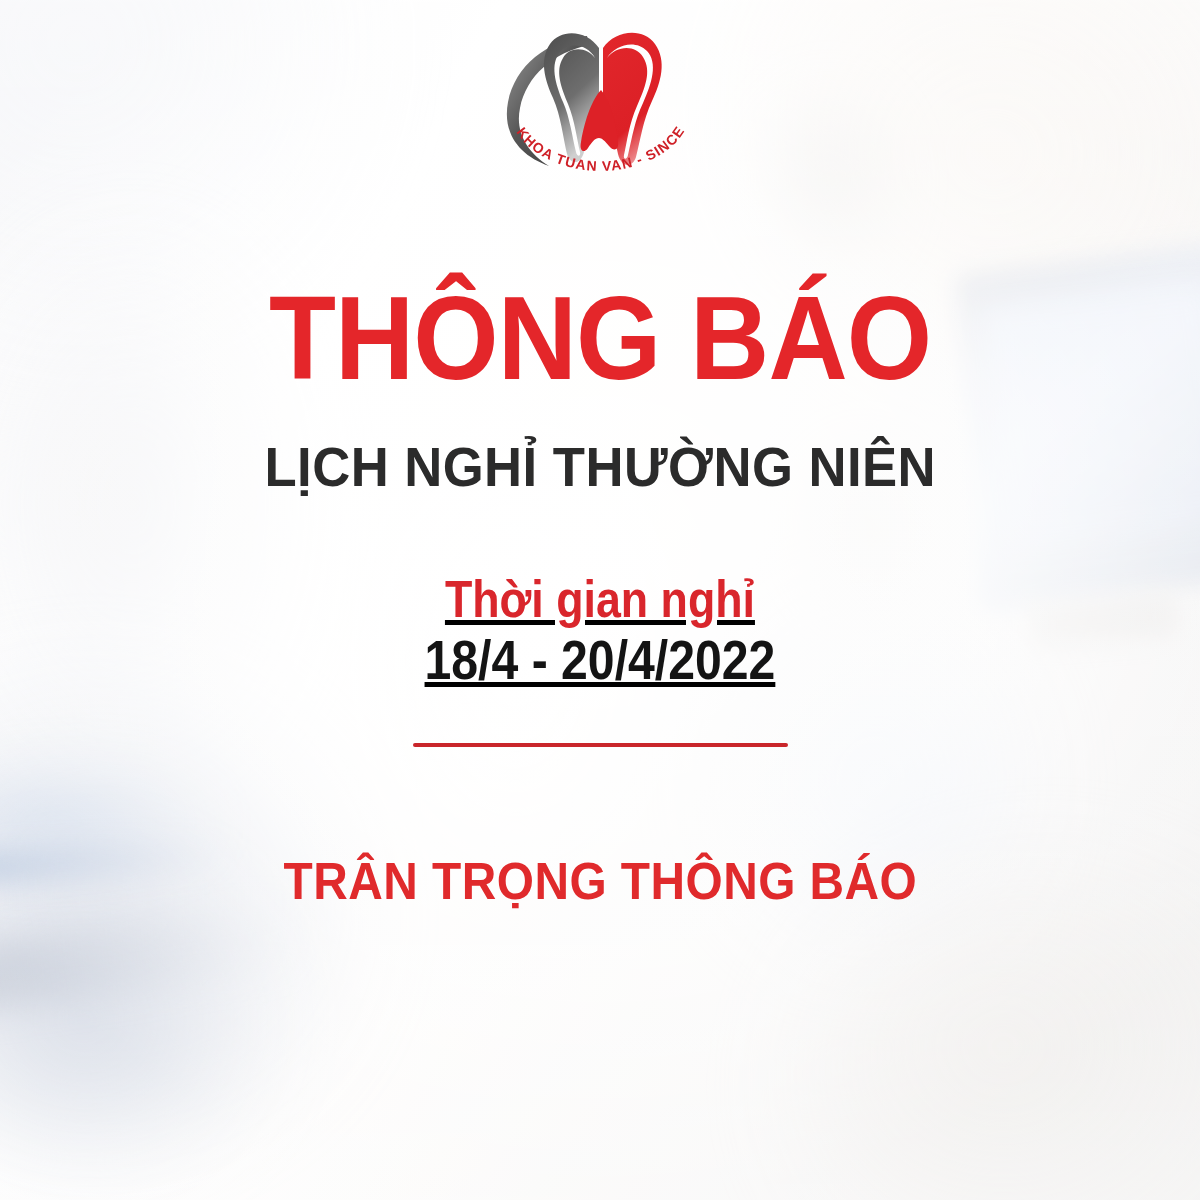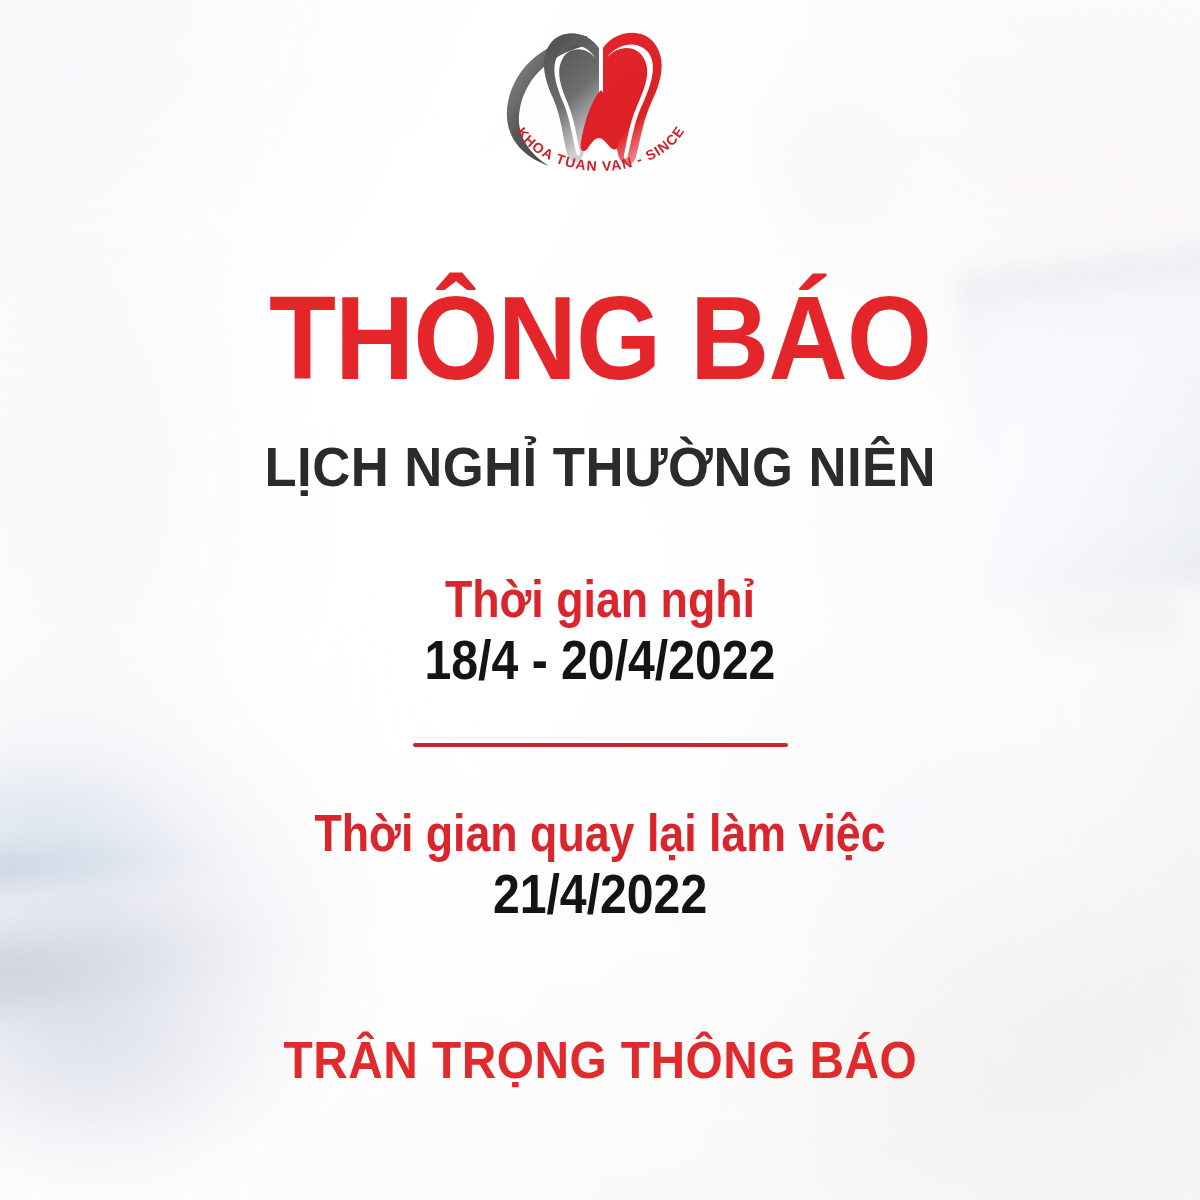--- a/index.html
+++ b/index.html
@@ -191,21 +191,21 @@
     font-size: 56px;
     line-height: 1;
     font-weight: 700;
     letter-spacing: .5px;
     color: #2b2b2b;
     font-family: "Liberation Sans Narrow", "Liberation Sans", sans-serif;
     transform: scaleX(.94);
   }
 
   
-  .block { margin-top: 0; }
+  .block { margin-top: 0; text-decoration: underline; }
 
   .block-label {
     font-size: 52px;
     line-height: 1.1;
     font-weight: 600;
     color: #d9262c;
     font-family: "Liberation Sans Narrow", "Liberation Sans", sans-serif;
     transform: scaleX(.86);
   }
   .block-value {
@@ -345,21 +345,17 @@
 
     <div class="subhead">LỊCH NGHỈ THƯỜNG NIÊN</div>
 
     <div class="block block-leave">
       <div class="block-label">Thời gian nghỉ</div>
       <div class="block-value">18/4 - 20/4/2022</div>
     </div>
 
     <div class="divider"></div>
 
-    <div class="block block-return">
-      <div class="block-label">Thời gian quay lại làm việc</div>
-      <div class="block-value">21/4/2022</div>
-    </div>
 
     <div class="closing">TRÂN TRỌNG THÔNG BÁO</div>
 
   </div>
 </div>
 
 </body></html>

